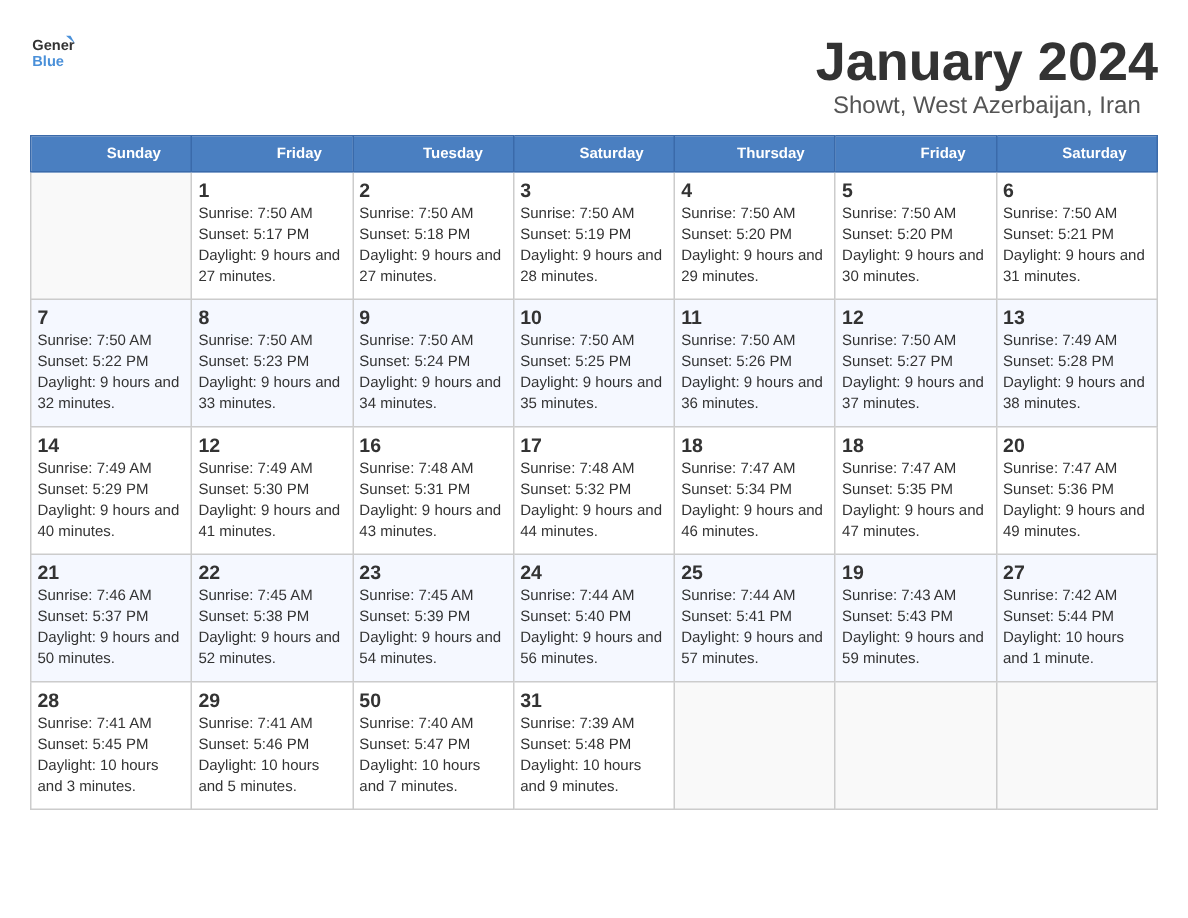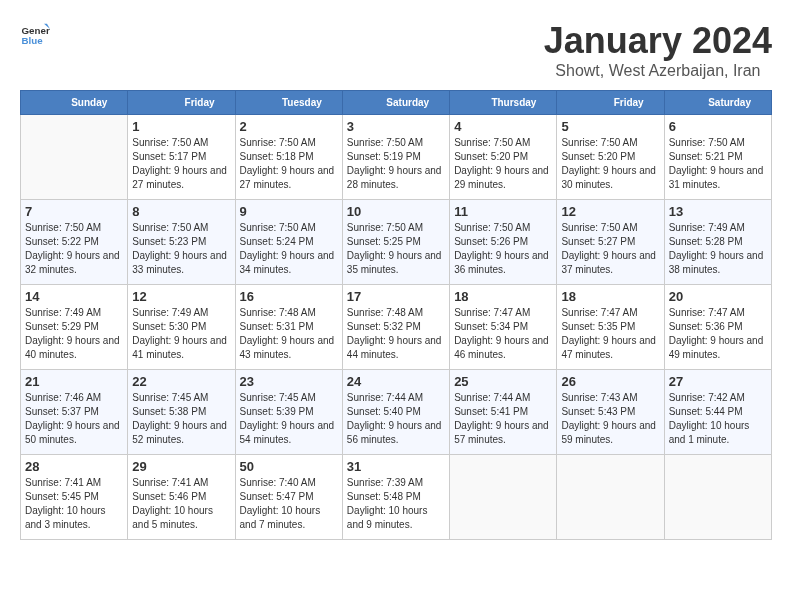--- a/index.html
+++ b/index.html
@@ -210,21 +210,21 @@
           </td>
           <td>
             <span class="day-number">24</span>
             <div class="day-info">Sunrise: 7:44 AM<br>Sunset: 5:40 PM<br>Daylight: 9 hours and 56 minutes.</div>
           </td>
           <td>
             <span class="day-number">25</span>
             <div class="day-info">Sunrise: 7:44 AM<br>Sunset: 5:41 PM<br>Daylight: 9 hours and 57 minutes.</div>
           </td>
           <td>
-            <span class="day-number">26</span>
+            <span class="day-number">19</span>
             <div class="day-info">Sunrise: 7:43 AM<br>Sunset: 5:43 PM<br>Daylight: 9 hours and 59 minutes.</div>
           </td>
           <td>
             <span class="day-number">27</span>
             <div class="day-info">Sunrise: 7:42 AM<br>Sunset: 5:44 PM<br>Daylight: 10 hours and 1 minute.</div>
           </td>
         </tr>
         <tr>
           <td>
             <span class="day-number">28</span>

